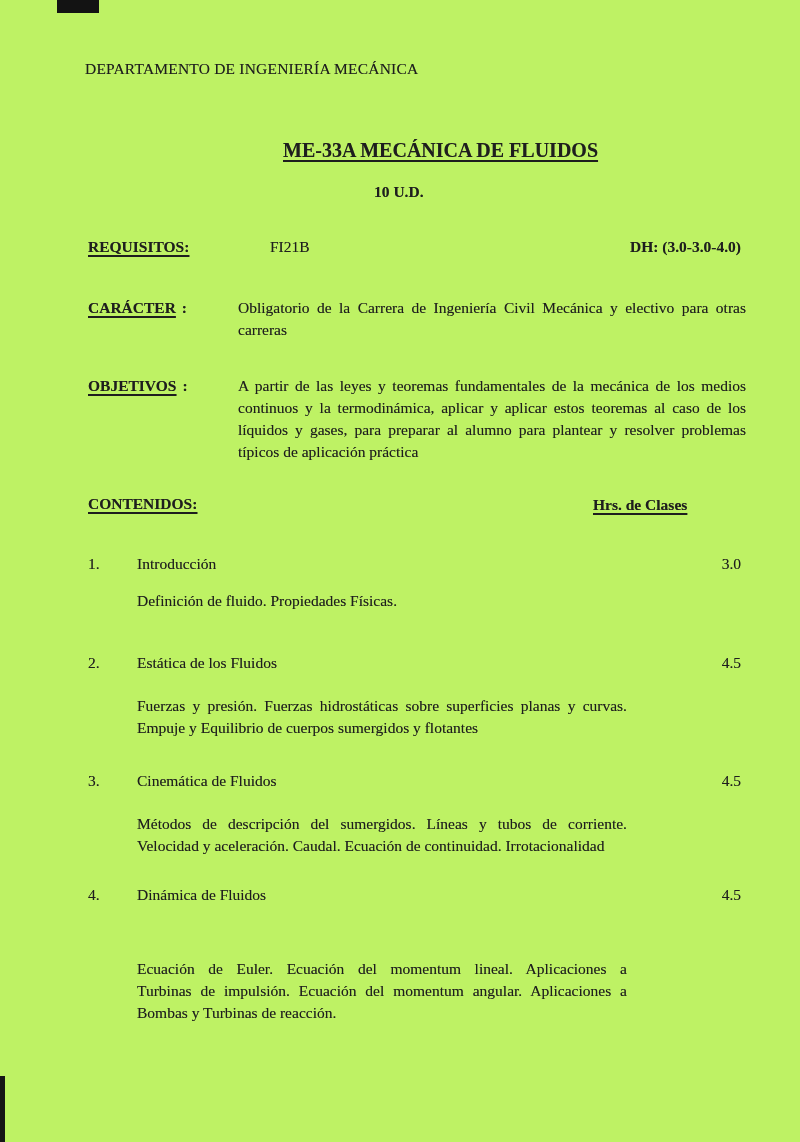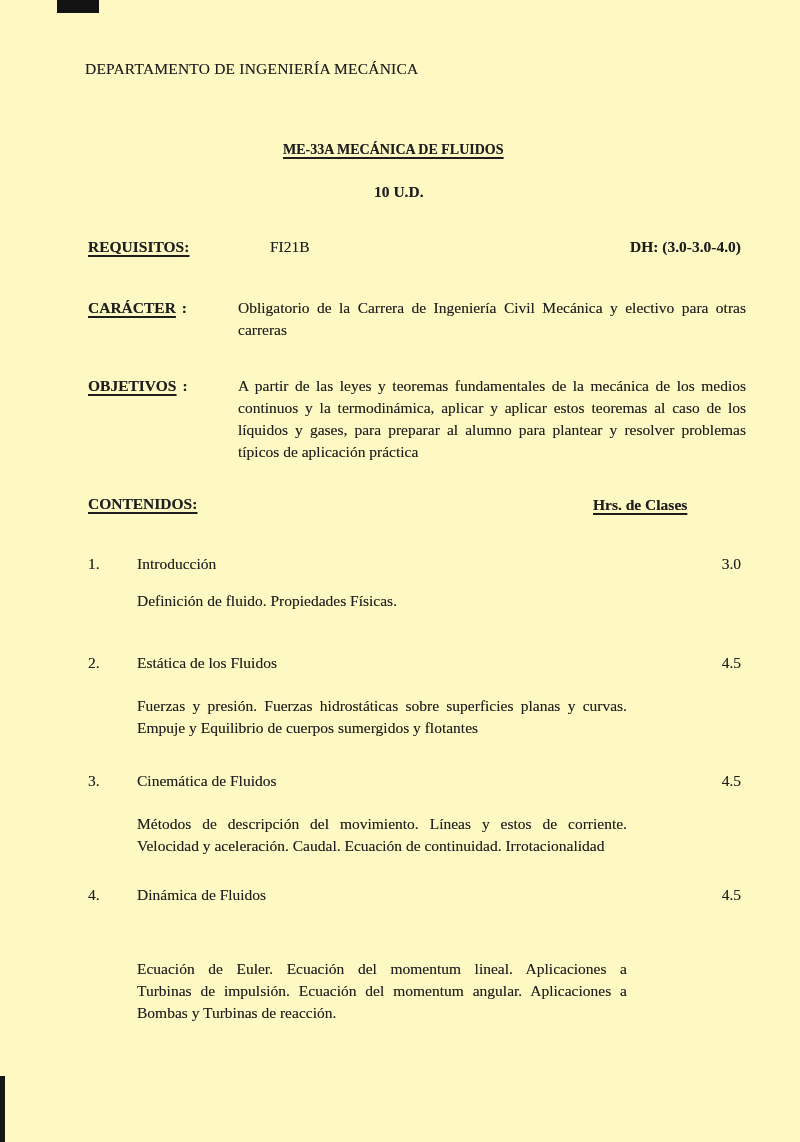--- a/index.html
+++ b/index.html
@@ -5,39 +5,39 @@
   html, body { margin: 0; padding: 0; }
   body {
     width: 800px; height: 1142px;
     background: #fdfdfd;
     font-family: "Liberation Serif", "DejaVu Serif", serif;
     color: #1e1e1e;
   }
   .page {
     position: relative;
     width: 800px; height: 1142px;
-    background: #fef9c3;
+    background: #bef264;
     overflow: hidden;
     font-size: 15.5px;
     text-shadow: 0 0 0.4px rgba(25,25,25,0.45);
   }
   .abs { position: absolute; }
   .b  { font-weight: bold; }
   .u  { text-decoration: underline; text-decoration-thickness: 1.8px; text-underline-offset: 3px; }
   .ln { line-height: 22px; }
   .jst { text-align: justify; text-align-last: justify; }
   .colon { margin-left: 6px; font-weight: bold; }
 
   
   .mark-top    { left: 57px; top: 0;     width: 42px; height: 13px; background: #131313; }
   .mark-bottom { left: 0;    top: 1076px; width: 5px; height: 66px; background: #161616; }
 
   
   .dept   { left: 85px;  top: 58px;  letter-spacing: 0.2px; }
-  .title  { left: 283px; top: 139px; font-size: 14px; }
+  .title  { left: 283px; top: 139px; font-size: 20px; }
   .units  { left: 374px; top: 181px; }
 
   
   .req-label { left: 88px;  top: 236px; }
   .req-value { left: 238px; top: 236px; margin-left: 32px; }
   .req-dh    { right: 59px; top: 236px; }
 
   
   .car-label { left: 88px;  top: 297px; }
   .car-body  { left: 238px; top: 297px; width: 508px; }
@@ -108,21 +108,21 @@
   <div class="abs hrs i2-row ln">4.5</div>
   <div class="abs idesc i2-desc">
     <div class="ln jst">Fuerzas y presión. Fuerzas hidrostáticas sobre superficies planas y curvas.</div>
     <div class="ln">Empuje y Equilibrio de cuerpos sumergidos y flotantes</div>
   </div>
 
   <div class="abs num i3-row ln">3.</div>
   <div class="abs ittl i3-row ln">Cinemática de Fluidos</div>
   <div class="abs hrs i3-row ln">4.5</div>
   <div class="abs idesc i3-desc">
-    <div class="ln jst">Métodos de descripción del movimiento.  Líneas y estos de corriente.</div>
+    <div class="ln jst">Métodos de descripción del sumergidos.  Líneas y tubos de corriente.</div>
     <div class="ln">Velocidad y aceleración. Caudal. Ecuación de continuidad. Irrotacionalidad</div>
   </div>
 
   <div class="abs num i4-row ln">4.</div>
   <div class="abs ittl i4-row ln">Dinámica de Fluidos</div>
   <div class="abs hrs i4-row ln">4.5</div>
   <div class="abs idesc i4-desc">
     <div class="ln jst">Ecuación de Euler. Ecuación del momentum lineal. Aplicaciones a</div>
     <div class="ln jst">Turbinas de impulsión. Ecuación del momentum angular. Aplicaciones a</div>
     <div class="ln">Bombas y Turbinas de reacción.</div>

